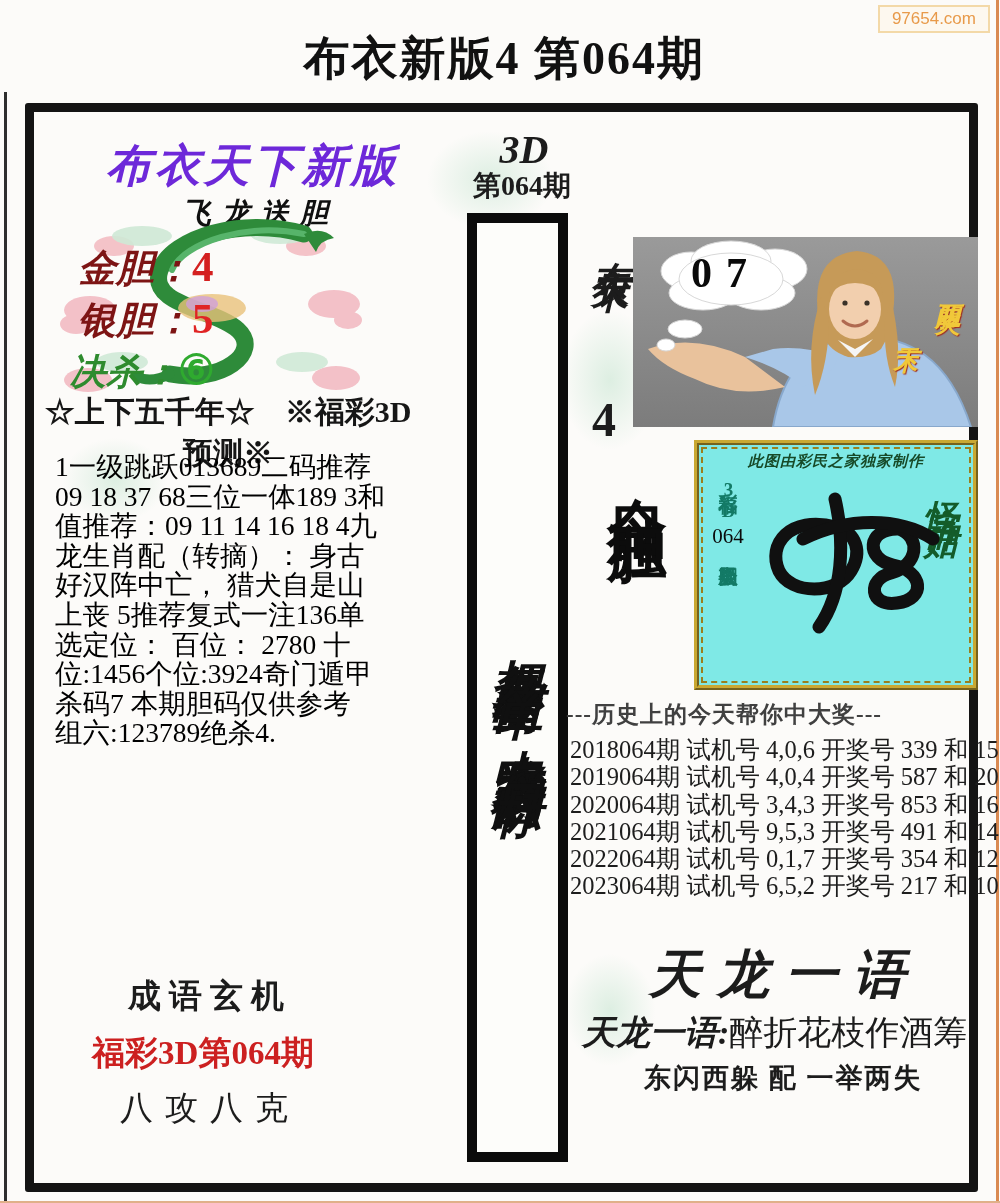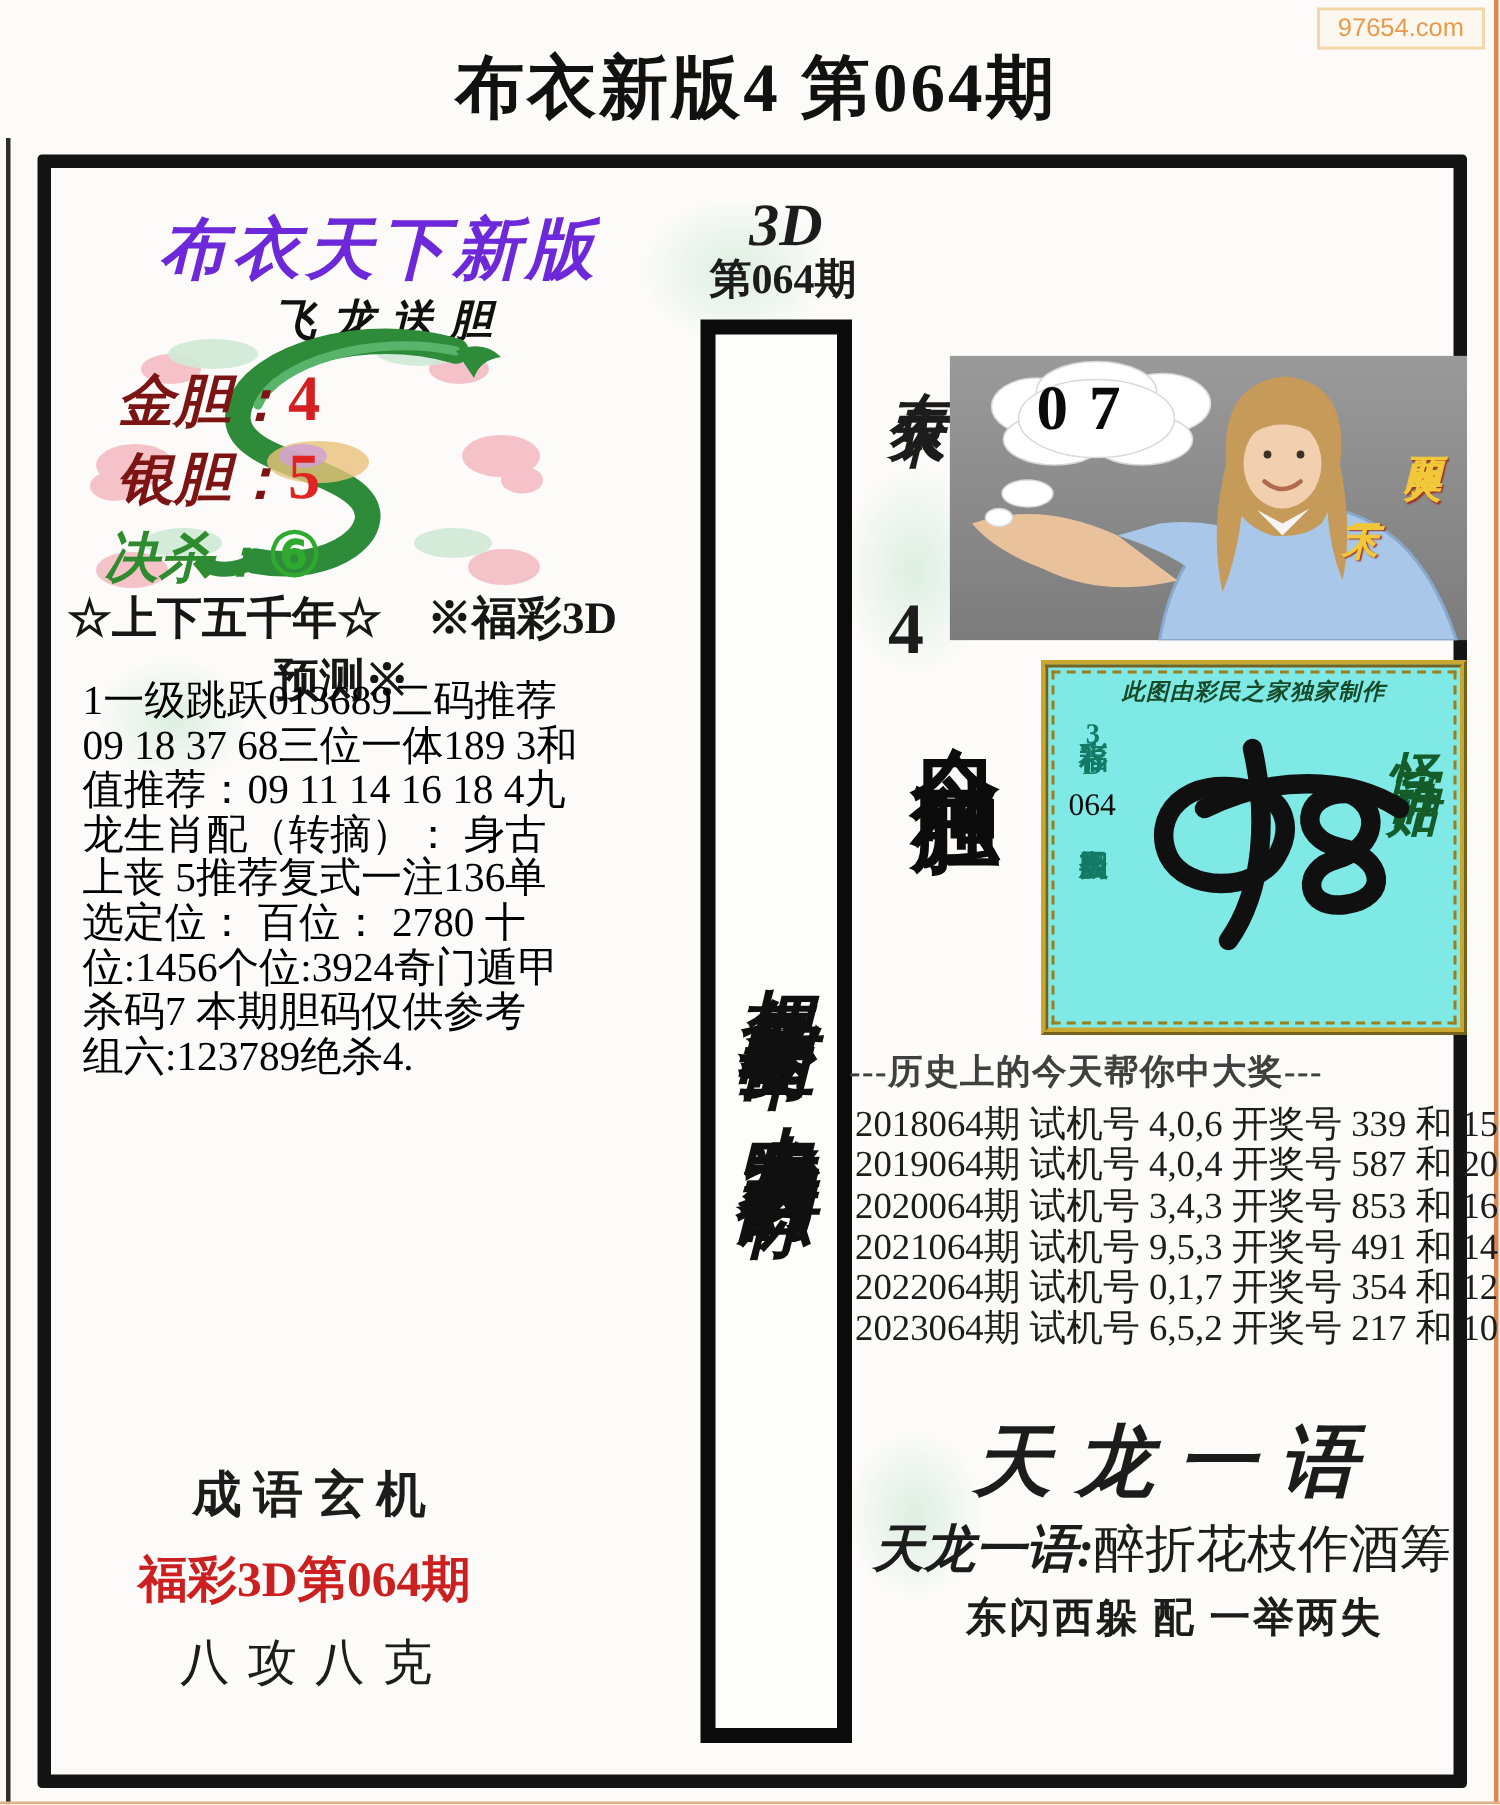--- a/index.html
+++ b/index.html
@@ -177,20 +177,21 @@
     </div>
   </div>
 
   <div class="stars-line">☆上下五千年☆　※福彩3D预测※</div>
 
   <div class="paragraph">
     <div>1一级跳跃013689二码推荐</div>
     <div>09 18 37 68三位一体189 3和</div>
     <div>值推荐：09 11 14 16 18 4九</div>
     <div>龙生肖配（转摘）： 身古</div>
+    <div>好汉阵中亡， 猎犬自是山</div>
     <div>上丧 5推荐复式一注136单</div>
     <div>选定位： 百位： 2780 十</div>
     <div>位:1456个位:3924奇门遁甲</div>
     <div>杀码7 本期胆码仅供参考</div>
     <div>组六:123789绝杀4.</div>
   </div>
 
   <div class="idiom-title">成语玄机</div>
   <div class="issue-red">福彩3D第064期</div>
   <div class="idiom-answer">八攻八克</div>

